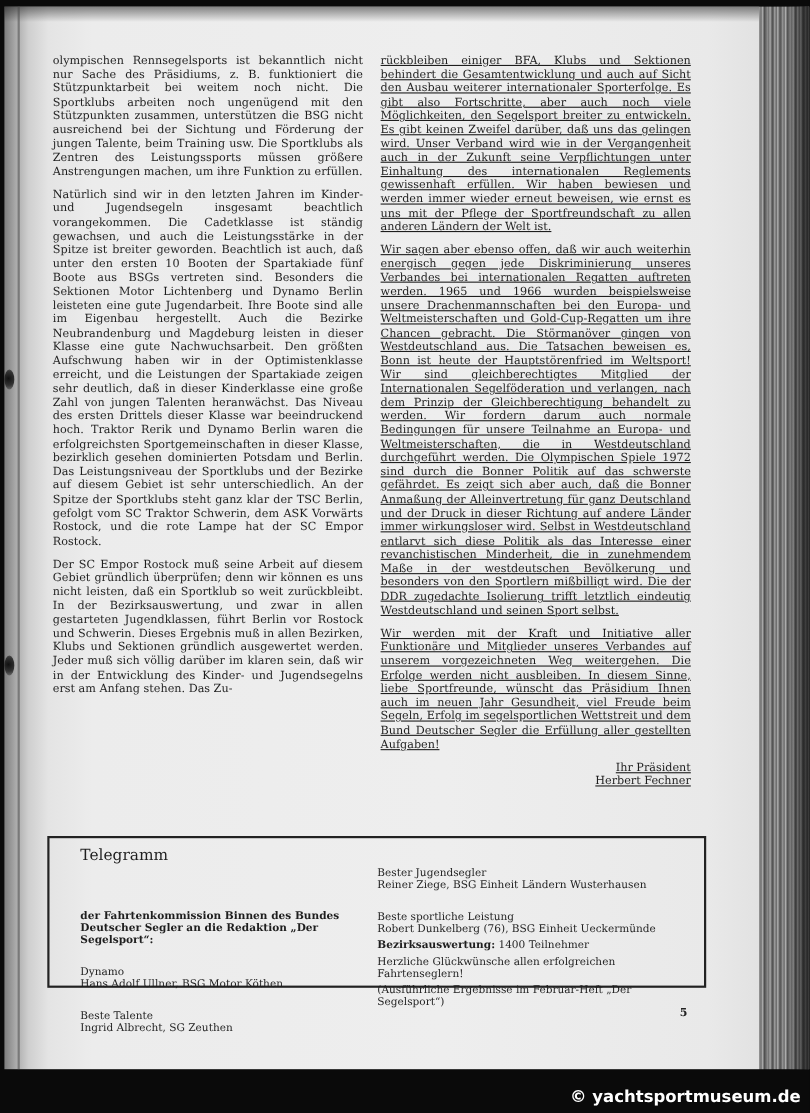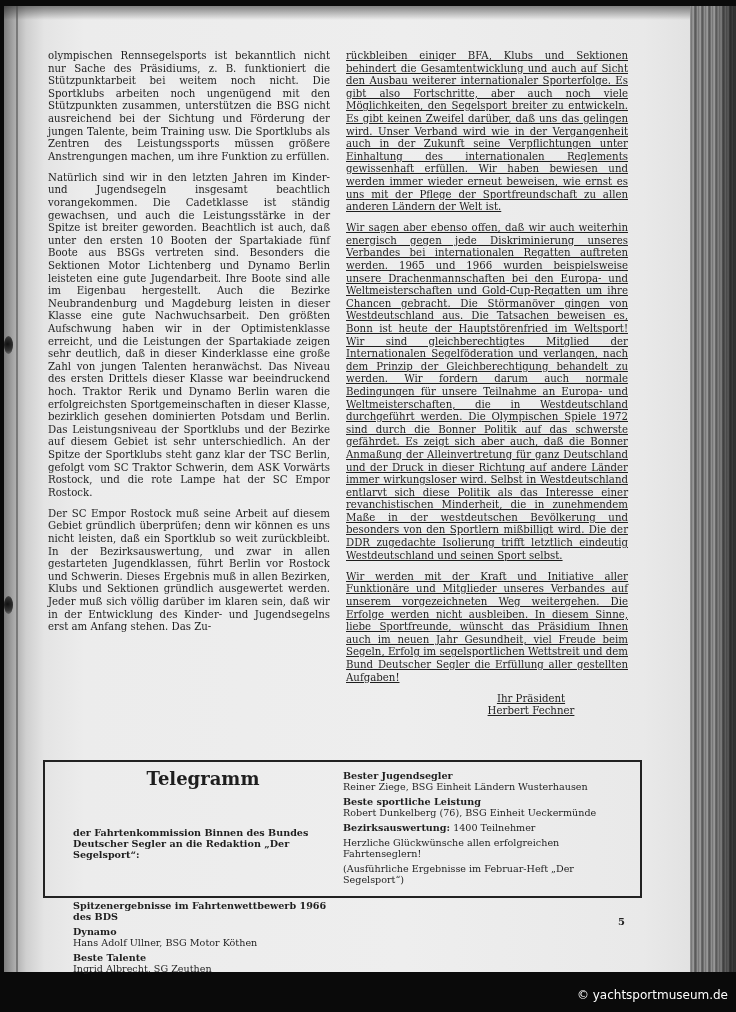--- a/index.html
+++ b/index.html
@@ -33,38 +33,38 @@
       background: radial-gradient(circle at 40% 45%, #111 0%, #333 55%, #777 100%);
     }
     .col {
       position: absolute; top: 50px; width: 282px;
       font-size: 10.2px; line-height: 12.6px; color: #1e1e1e;
       text-align: justify;
     }
     .col.left { left: 48px; }
     .col.right { left: 346px; text-decoration: underline; }
     .col p { margin: 0 0 8.5px 0; hyphens: manual; }
-    .signature { text-align: center; margin-left: 88px; }
+    .signature { text-align: right; margin-left: 88px; }
     .telegram {
       position: absolute; left: 43px; top: 760px; width: 599px; height: 138px;
       border: 2px solid #222; box-sizing: border-box;
       font-size: 9.6px; line-height: 11px; color: #1e1e1e;
     }
     .tg-left { position: absolute; left: 28px; top: 8px; width: 260px; }
     .tg-right { position: absolute; left: 298px; top: 8px; width: 270px; }
-    .tg-title { font-weight: bold; font-size: 18px; line-height: 17px; margin-bottom: 2px; text-align: center; }
+    .tg-title { font-weight: normal; font-size: 14px; line-height: 17px; margin-bottom: 2px; }
     .tg-bold { font-weight: bold; margin-bottom: 4px; margin-top: 40px; }
-    .tg-label { font-weight: bold; margin-top: 0; }
+    .tg-label { font-weight: normal; margin-top: 18px; }
     .tg-value { margin-bottom: 4px; }
     .page-number {
       position: absolute; left: 618px; top: 916px; font-size: 10px; color: #222; font-weight: bold;
     }
     .watermark {
       position: absolute; right: 8px; top: 988px;
-      font-family: "DejaVu Sans", sans-serif; font-size: 12px; color: #ffffff;
+      font-family: "DejaVu Sans", sans-serif; font-size: 15px; color: #ffffff; font-weight: bold;
     }
   </style>
 </head>
 <body>
 
 <div class="page"></div>
 <div class="page-top-shadow"></div>
 <div class="spine-line"></div>
 <div class="page-edges"></div>
 <div class="punch-hole" style="top:336px"></div>
@@ -83,21 +83,20 @@
   <div class="signature">
     <div>Ihr Präsident</div>
     <div>Herbert Fechner</div>
   </div>
 </div>
 
 <div class="telegram">
   <div class="tg-left">
     <div class="tg-title">Telegramm</div>
     <div class="tg-bold">der Fahrtenkommission Binnen des Bundes Deutscher Segler an die Redaktion „Der Segelsport“:</div>
-    <div class="tg-bold">Spitzenergebnisse im Fahrtenwettbewerb 1966 des BDS</div>
     <div class="tg-label">Dynamo</div>
     <div class="tg-value">Hans Adolf Ullner, BSG Motor Köthen</div>
     <div class="tg-label">Beste Talente</div>
     <div class="tg-value">Ingrid Albrecht, SG Zeuthen</div>
   </div>
   <div class="tg-right">
     <div class="tg-label">Bester Jugendsegler</div>
     <div class="tg-value">Reiner Ziege, BSG Einheit Ländern Wusterhausen</div>
     <div class="tg-label">Beste sportliche Leistung</div>
     <div class="tg-value">Robert Dunkelberg (76), BSG Einheit Ueckermünde</div>

